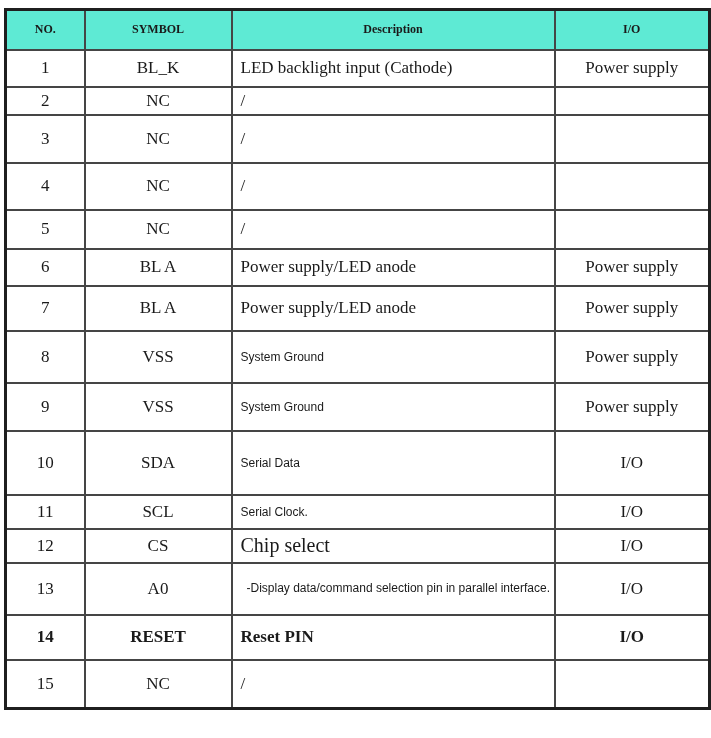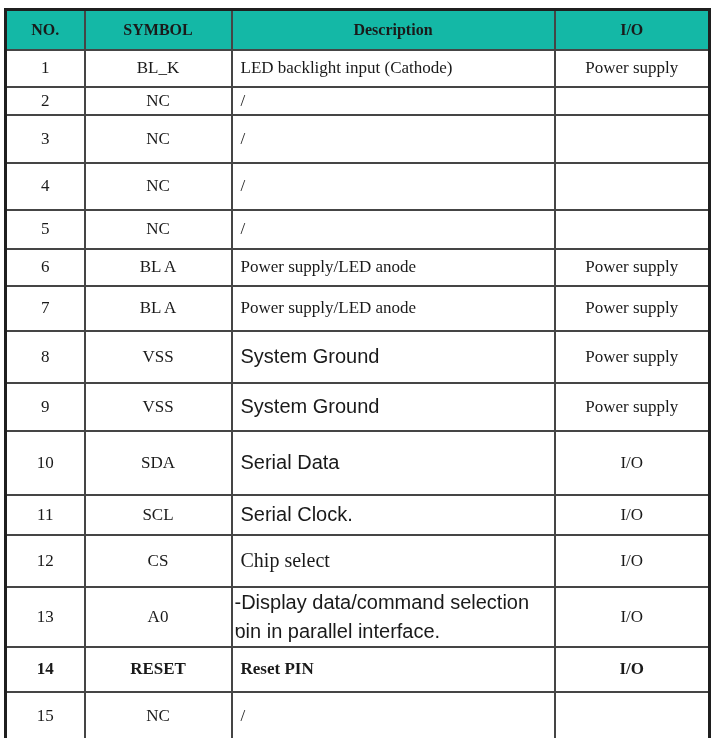--- a/index.html
+++ b/index.html
@@ -32,55 +32,54 @@
 
   .pin-table th, .pin-table td {
     border: 2px solid #454545;
     text-align: center;
     vertical-align: middle;
     font-size: 17px;
     padding: 0;
     overflow: hidden;
   }
   .pin-table thead th {
-    background: #14b8a6;
+    background: #5eead4;
     font-weight: bold;
-    font-size: 16px;
+    font-size: 12px;
   }
   .pin-table td.desc {
     text-align: left;
     padding-left: 8px;
   }
   .pin-table td.desc.sans {
     font-family: "Liberation Sans", sans-serif;
-    font-size: 20px;
-    border-radius: 21px;
+    font-size: 12px;
   }
   .pin-table td.desc.small {
     font-size: 20px;
   }
   .pin-table td.desc.tight {
-    padding-left: 2px;
+    padding-left: 14px;
     padding-right: 1px;
     line-height: 1.45;
   }
 
   .pin-table thead tr        { height: 40px; }
   .pin-table tbody tr:nth-child(1)  { height: 37px; }
   .pin-table tbody tr:nth-child(2)  { height: 28px; }
   .pin-table tbody tr:nth-child(3)  { height: 48px; }
   .pin-table tbody tr:nth-child(4)  { height: 47px; }
   .pin-table tbody tr:nth-child(5)  { height: 39px; }
   .pin-table tbody tr:nth-child(6)  { height: 37px; }
   .pin-table tbody tr:nth-child(7)  { height: 45px; }
   .pin-table tbody tr:nth-child(8)  { height: 52px; }
   .pin-table tbody tr:nth-child(9)  { height: 48px; }
   .pin-table tbody tr:nth-child(10) { height: 64px; }
-  .pin-table tbody tr:nth-child(11) { height: 40px; }
-  .pin-table tbody tr:nth-child(12) { height: 52px; }
+  .pin-table tbody tr:nth-child(11) { height: 34px; }
+  .pin-table tbody tr:nth-child(12) { height: 34px; }
   .pin-table tbody tr:nth-child(13) { height: 52px; }
   .pin-table tbody tr:nth-child(14) { height: 45px; font-weight: bold; }
   .pin-table tbody tr:nth-child(15) { height: 49px; }
 </style>
 </head>
 <body>
 
 <div class="page">
   <table class="pin-table">
     <colgroup>

